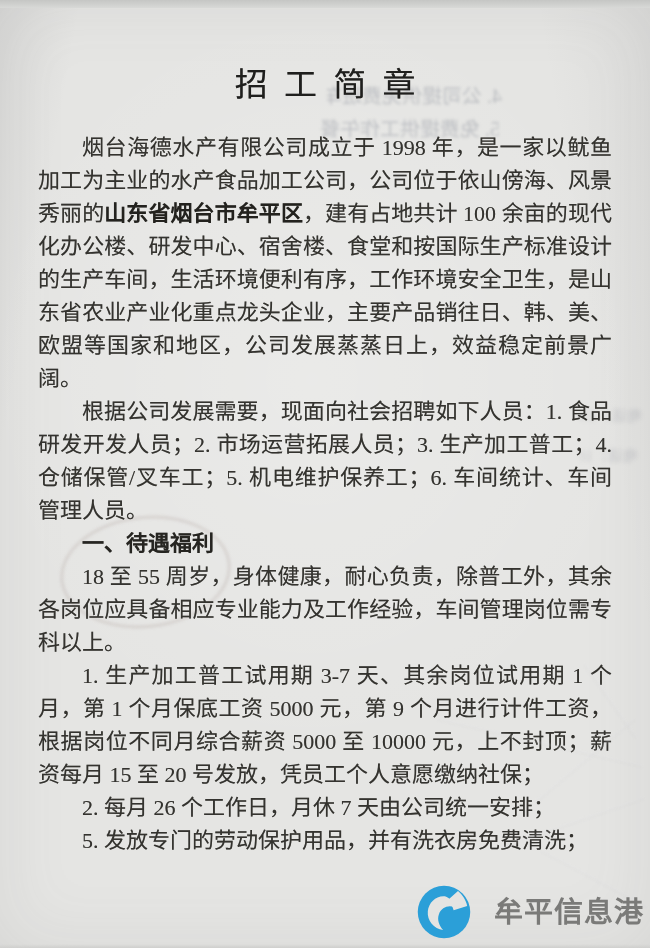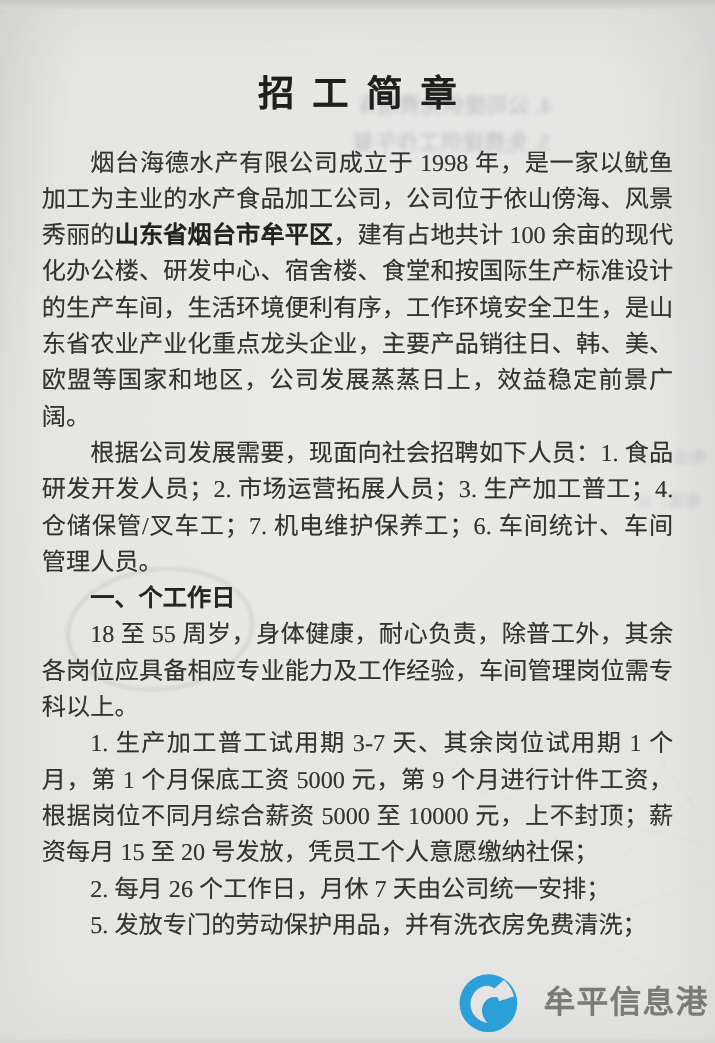--- a/index.html
+++ b/index.html
@@ -19,21 +19,21 @@
     box-shadow:inset 0 0 70px rgba(95,95,100,0.10);
   }
   .top-edge{position:absolute;top:0;left:0;right:0;height:8px;z-index:7;
     background:linear-gradient(180deg,#c5c6c4 0%,#d8d9d7 100%);}
   .bottom-edge{position:absolute;bottom:0;left:0;right:0;height:4px;z-index:7;
     background:linear-gradient(0deg,#cfcfcd 0%,rgba(207,207,205,0) 100%);}
 
   
   .page-title{
     position:absolute;top:58px;left:0;width:650px;margin:0;z-index:3;
-    text-align:center;font-size:33px;font-weight:bold;color:#1f1f1d;
+    text-align:center;font-size:33px;font-weight:normal;color:#1f1f1d;
     letter-spacing:4px;text-indent:4px;
     text-shadow:0 0 0.6px rgba(31,31,29,0.55);
   }
   .doc-body{
     position:absolute;left:38px;top:131px;width:574px;z-index:3;
     font-size:22px;line-height:33px;color:#34332f;
     text-align:justify;text-justify:inter-ideograph;
     text-shadow:0 0 0.5px rgba(52,51,47,0.45);
   }
   .doc-body p{margin:0;text-indent:2em;}
@@ -99,23 +99,23 @@
   <div class="crease crease-2"></div>
   <div class="crease crease-3"></div>
   <div class="crease crease-4"></div>
   <div class="crease crease-5"></div>
 
   <h1 class="page-title">招 工 简 章</h1>
 
   <div class="doc-body">
     <p><span>烟台海德水产有限公司成立于 1998 年，是一家以鱿鱼加工为主业的水产食品加工公司，公司位于依山傍海、风景秀丽的</span><b>山东省烟台市牟平区</b><span>，建有占地共计 100 余亩的现代化办公楼、研发中心、宿舍楼、食堂和按国际生产标准设计的生产车间，生活环境便利有序，工作环境安全卫生，是山东省农业产业化重点龙头企业，主要产品销往日、韩、美、欧盟等国家和地区，公司发展蒸蒸日上，效益稳定前景广阔。</span></p>
 
-    <p>根据公司发展需要，现面向社会招聘如下人员：1. 食品研发开发人员；2. 市场运营拓展人员；3. 生产加工普工；4. 仓储保管/叉车工；7. 机电维护保养工；6. 车间统计、车间管理人员。</p>
+    <p>根据公司发展需要，现面向社会招聘如下人员：1. 食品研发开发人员；2. 市场运营拓展人员；3. 生产加工普工；4. 仓储保管/叉车工；5. 机电维护保养工；6. 车间统计、车间管理人员。</p>
 
-    <p class="sec-heading">一、个工作日</p>
+    <p class="sec-heading">一、待遇福利</p>
     <p>18 至 55 周岁，身体健康，耐心负责，除普工外，其余各岗位应具备相应专业能力及工作经验，车间管理岗位需专科以上。</p>
 
     <p>1. 生产加工普工试用期 3-7 天、其余岗位试用期 1 个月，第 1 个月保底工资 5000 元，第 9 个月进行计件工资，根据岗位不同月综合薪资 5000 至 10000 元，上不封顶；薪资每月 15 至 20 号发放，凭员工个人意愿缴纳社保；</p>
     <p>2. 每月 26 个工作日，月休 7 天由公司统一安排；</p>
     <p>5. 发放专门的劳动保护用品，并有洗衣房免费清洗；</p>
   </div>
 
   <div class="watermark">
     <svg class="wm-logo" viewBox="0 0 64 64" aria-hidden="true">
       <circle cx="32" cy="32" r="30" fill="#2b9fd8"></circle>

